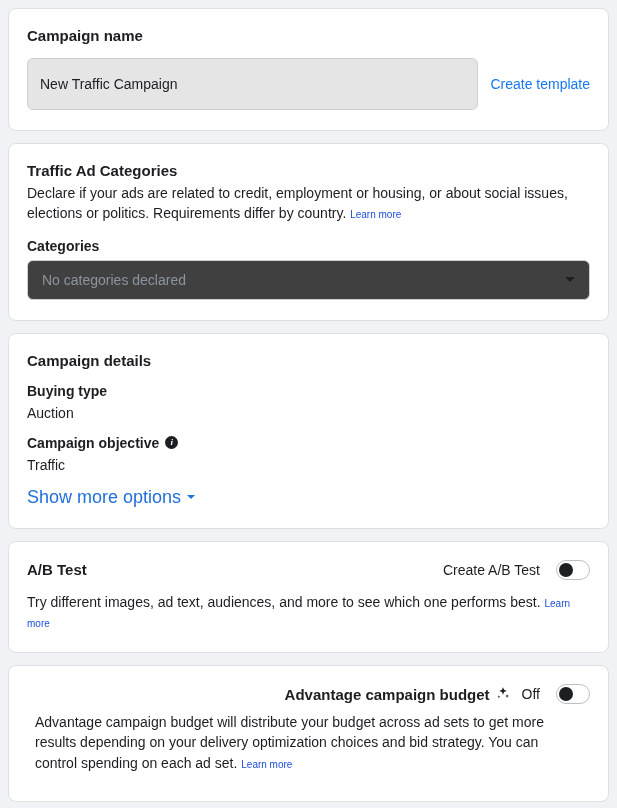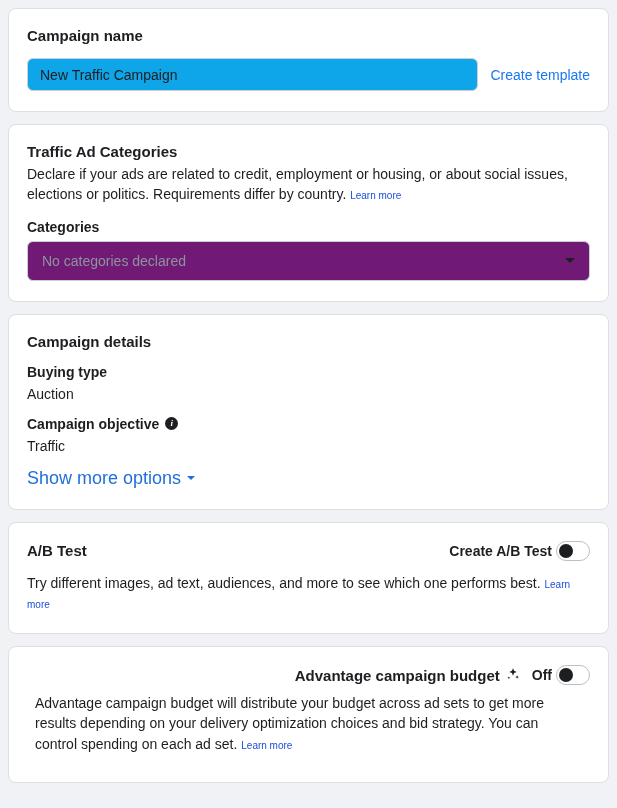--- a/index.html
+++ b/index.html
@@ -28,27 +28,27 @@
     color: #1c1e21;
     margin-bottom: 14px;
   }
   .row {
     display: flex;
     align-items: center;
     gap: 12px;
   }
   .name-input {
     flex: 1 1 auto;
-    height: 33px;
+    height: 52px;
     border: 1px solid #ccd0d5;
     border-radius: 6px;
     padding: 0 12px;
     font-size: 14px;
     color: #1c1e21;
-    background: #0ea5e9;
+    background: #e5e5e5;
   }
   .link {
     color: #1877f2;
     font-size: 14px;
     cursor: pointer;
   }
   .link-sm {
     color: #1d4ed8;
     font-size: 10px;
     cursor: pointer;
@@ -74,21 +74,21 @@
     position: relative;
     width: 100%;
     border: 1px solid #ccd0d5;
     border-radius: 6px;
     height: 40px;
     display: flex;
     align-items: center;
     padding: 0 14px;
     color: #8d949e;
     font-size: 14px;
-    background: #701a75;
+    background: #404040;
     cursor: pointer;
     justify-content: space-between;
   }
   .caret {
     border-left: 5px solid transparent;
     border-right: 5px solid transparent;
     border-top: 5px solid #1c1e21;
   }
   .inline-row {
     display: flex;
@@ -126,22 +126,21 @@
   .card-header-flex {
     display: flex;
     align-items: center;
     justify-content: space-between;
     gap: 12px;
     margin-bottom: 12px;
   }
   .toggle-group {
     display: flex;
     align-items: center;
-    gap: 4px;
-    font-weight: bold;
+    gap: 16px;
   }
   .toggle {
     position: relative;
     width: 34px;
     height: 20px;
     background: #ffffff;
     border: 1px solid #bcc0c4;
     border-radius: 999px;
     cursor: pointer;
   }

